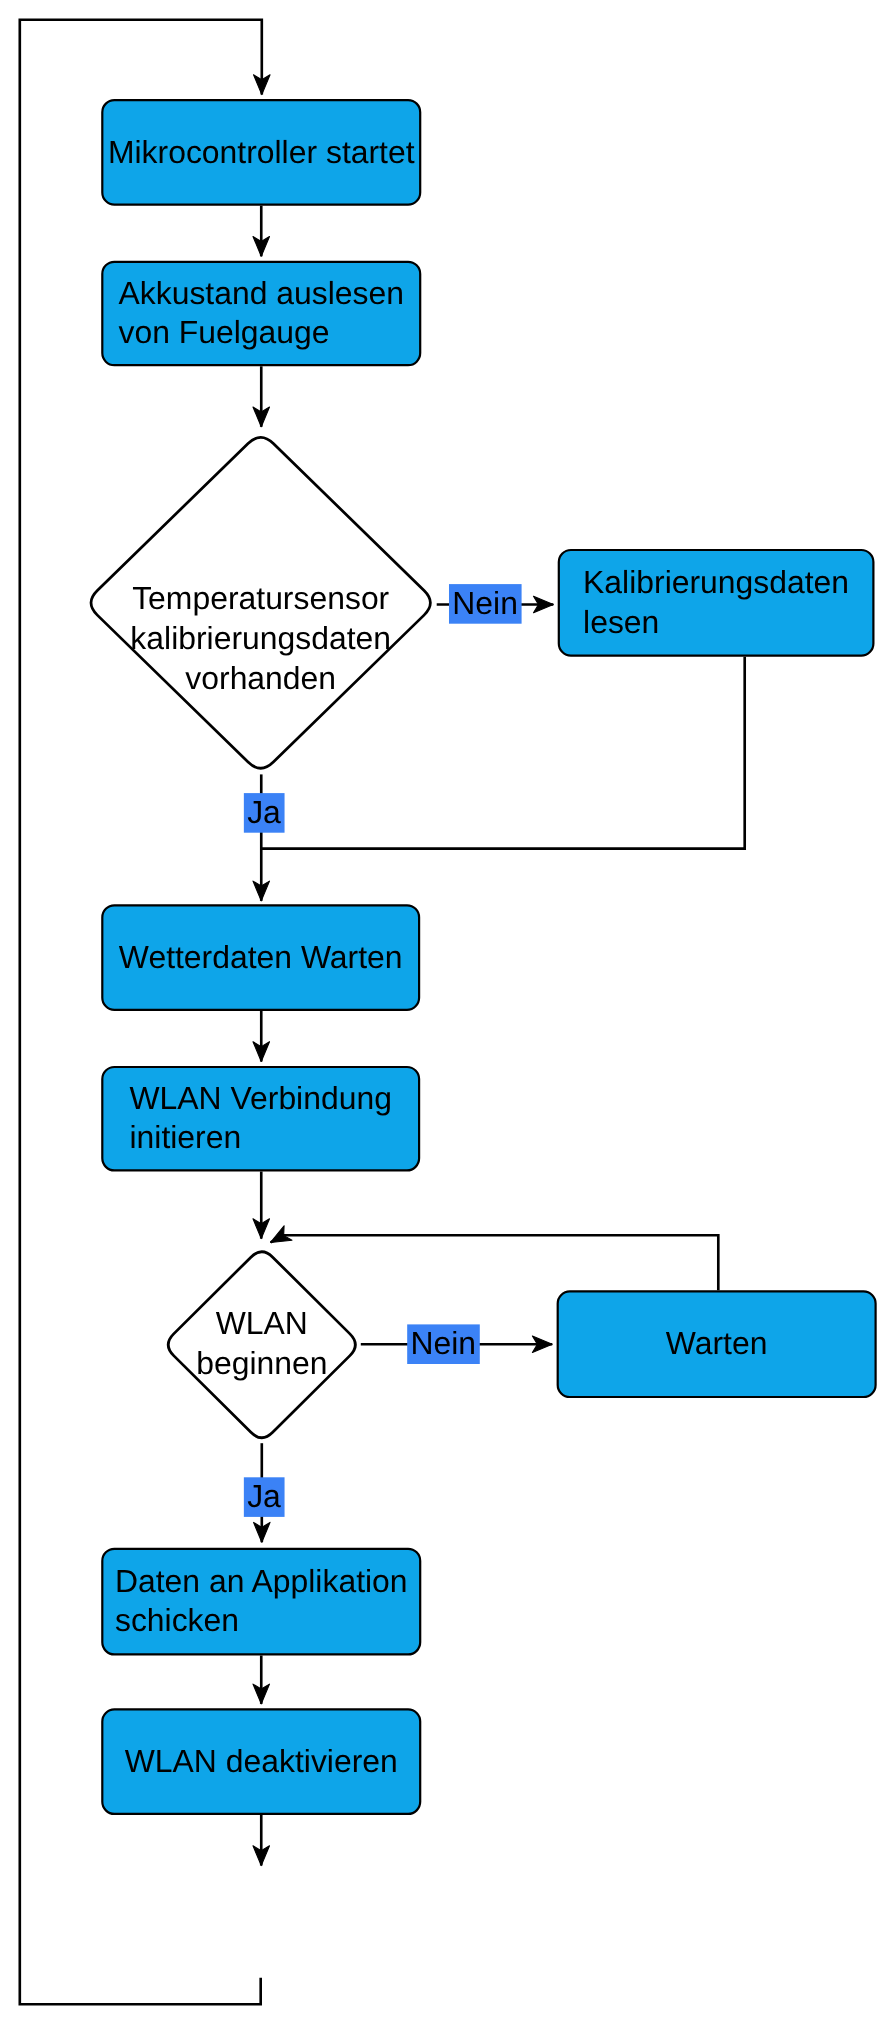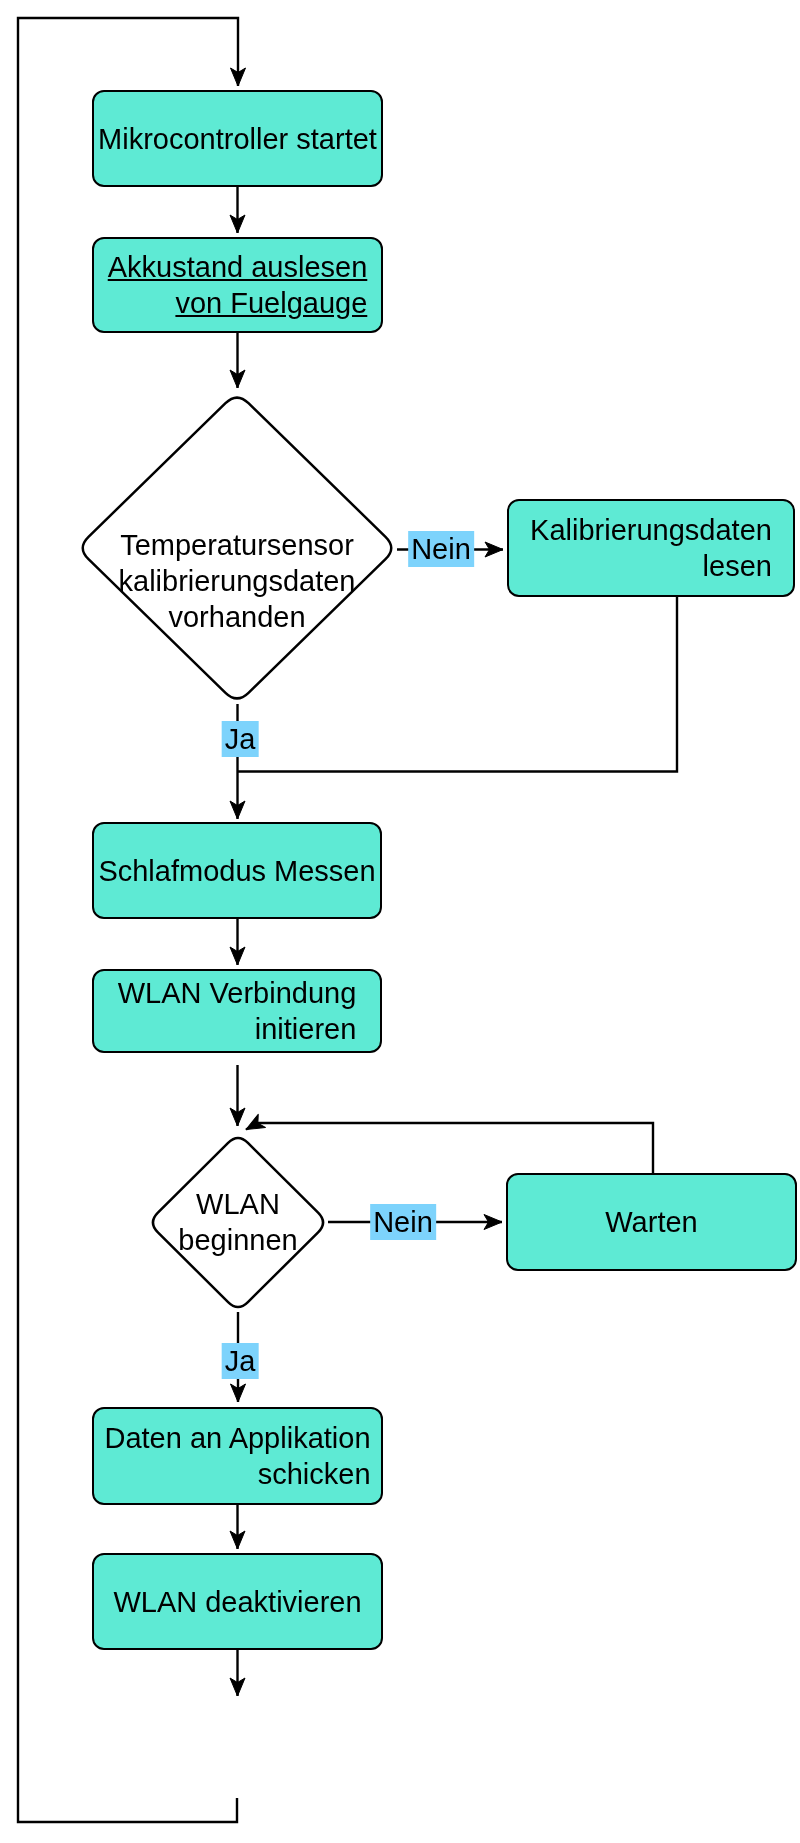--- a/index.html
+++ b/index.html
@@ -24,54 +24,54 @@
     stroke-miterlimit: 10;
   }
   .shape {
     fill: #ffffff;
     stroke: #000000;
     stroke-width: 2.5;
   }
   .node {
     position: absolute;
     box-sizing: border-box;
-    background: #5eead4;
+    background: #0ea5e9;
     border: 2.7px solid #000000;
     border-radius: 12px;
     display: flex;
     align-items: center;
     justify-content: center;
-    text-align: right;
+    text-align: left;
     font-size: 29px;
     line-height: 36px;
     white-space: pre;
   }
   .diamond-label {
     position: absolute;
     transform: translate(-50%, -50%);
     text-align: center;
     font-size: 29px;
     line-height: 36px;
     white-space: pre;
   }
   .edge-label {
     position: absolute;
     transform: translate(-50%, -50%);
-    background: #7dd3fc;
+    background: #3b82f6;
     padding: 1px 3px;
     font-size: 29px;
     line-height: 34px;
     white-space: pre;
   }
   
   #node-start            { left: 92px;  top: 90px;   width: 291px; height: 97px; }
-  #node-read-battery     { left: 92px;  top: 237px;  width: 291px; height: 96px; text-decoration: underline; }
+  #node-read-battery     { left: 92px;  top: 237px;  width: 291px; height: 96px; }
   #node-read-calibration { left: 507px; top: 499px;  width: 288px; height: 98px; }
   #node-measure-weather  { left: 92px;  top: 822px;  width: 290px; height: 97px; }
-  #node-wlan-init        { left: 92px;  top: 969px;  width: 290px; height: 84px; }
+  #node-wlan-init        { left: 92px;  top: 969px;  width: 290px; height: 96px; }
   #node-wait             { left: 506px; top: 1173px; width: 291px; height: 98px; }
   #node-send-data        { left: 92px;  top: 1407px; width: 291px; height: 98px; }
   #node-wlan-deactivate  { left: 92px;  top: 1553px; width: 291px; height: 97px; }
   #node-sleep            { left: 92px;  top: 1700px; width: 293px; height: 98px; }
 
   #label-calibration-decision { left: 237px; top: 548px;  width: 320px; margin-top: 33px; }
   #label-wlan-decision        { left: 238px; top: 1222px; width: 220px; }
 
   #edge-label-calibration-nein { left: 441px; top: 549px; }
   #edge-label-calibration-ja   { left: 240px; top: 739px; }
@@ -120,21 +120,21 @@
              L88.5,559.2 Q77,548 88.5,536.8 L225.5,403.2 Q237,392 248.5,403.2 Z"></path>
     <path class="shape" d="M247.9,1142.9 L318.1,1212.6 Q328,1222.5 318.1,1232.4 L247.9,1302.1 Q238,1312 228.1,1302.1
              L157.9,1232.4 Q148,1222.5 157.9,1212.6 L228.1,1142.9 Q238,1133 247.9,1142.9 Z"></path>
   </svg>
 
   <div class="node" id="node-start">Mikrocontroller startet</div>
   <div class="node" id="node-read-battery">Akkustand auslesen
 von Fuelgauge</div>
   <div class="node" id="node-read-calibration">Kalibrierungsdaten
 lesen</div>
-  <div class="node" id="node-measure-weather">Schlafmodus Messen</div>
+  <div class="node" id="node-measure-weather">Wetterdaten Warten</div>
   <div class="node" id="node-wlan-init">WLAN Verbindung
 initieren</div>
   <div class="node" id="node-wait">Warten</div>
   <div class="node" id="node-wlan-deactivate">WLAN deaktivieren</div>
   <div class="node" id="node-send-data">Daten an Applikation
 schicken</div>
 
   <div class="diamond-label" id="label-calibration-decision">Temperatursensor
 kalibrierungsdaten
 vorhanden</div>

